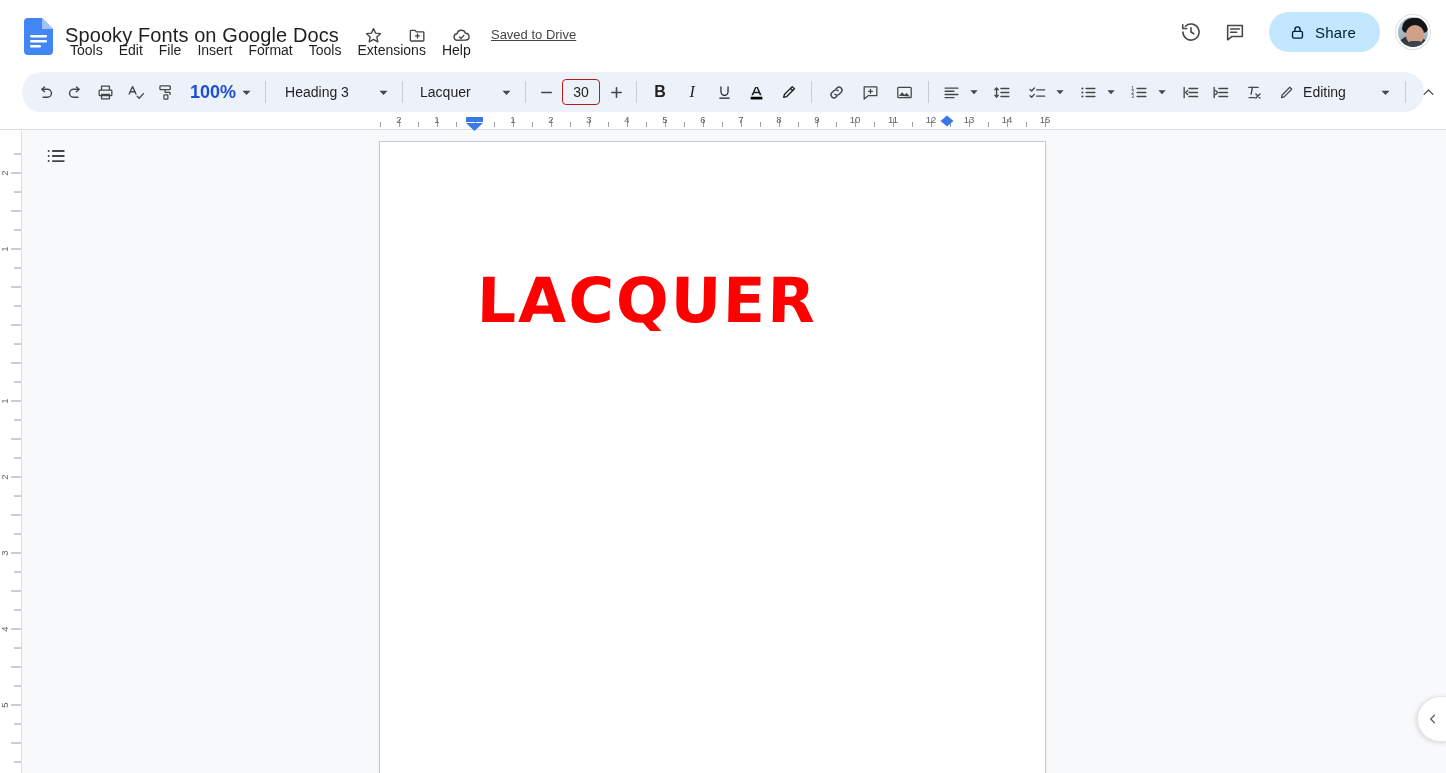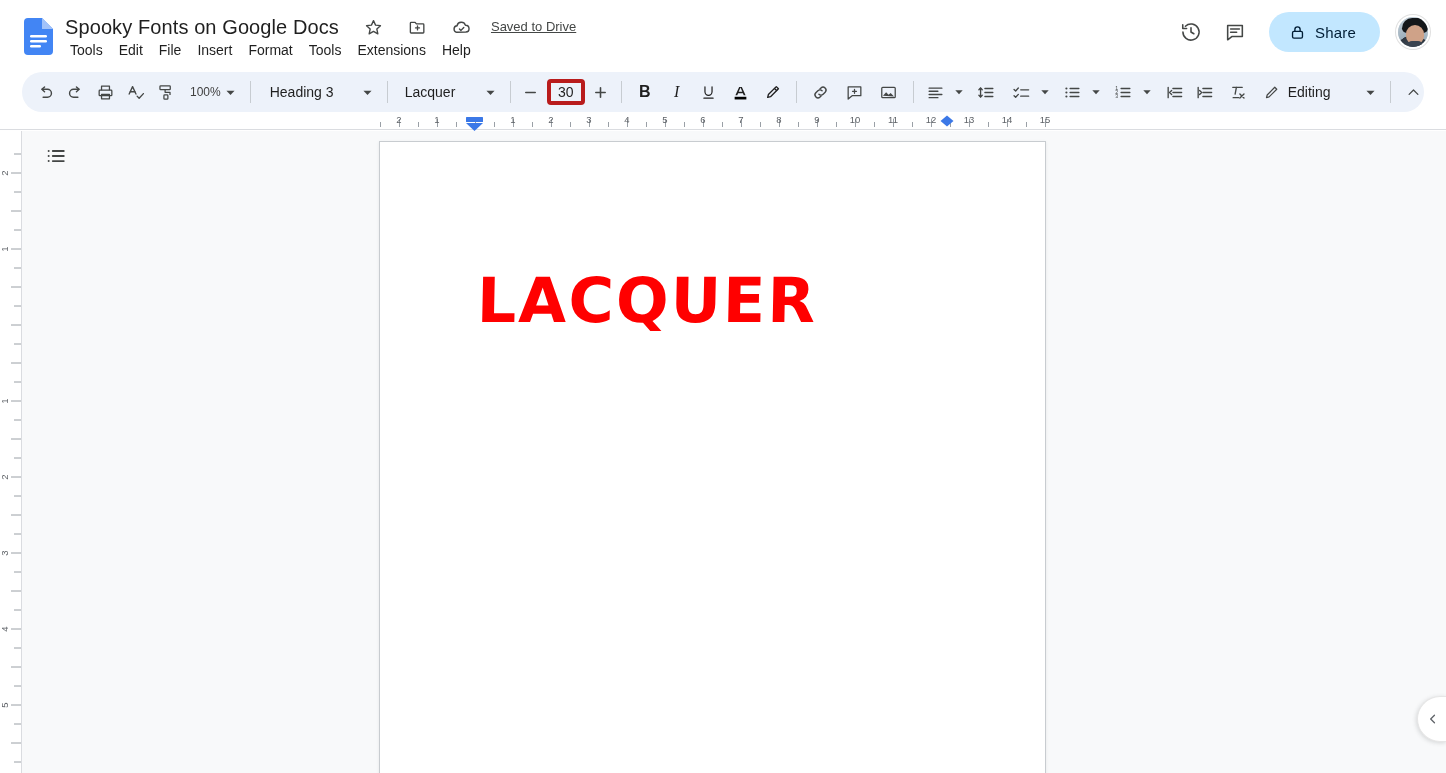--- a/index.html
+++ b/index.html
@@ -22,21 +22,21 @@
   .topbar {
     position: absolute; left: 0; top: 0;
     width: 1446px; height: 66px;
     background: #ffffff;
   }
   .doc-icon {
     position: absolute; left: 24px; top: 18px;
     width: 29px; height: 37px;
   }
   .title-row {
-    position: absolute; left: 62px; top: 12px;
+    position: absolute; left: 62px; top: 20px;
     display: flex; align-items: center; gap: 8px;
   }
   .doc-title {
     font-size: 20px; color: #1f1f1f; line-height: 28px;
     letter-spacing: 0.1px; white-space: nowrap;
     padding: 1px 3px; border-radius: 3px; cursor: text;
   }
   .title-ic {
     width: 24px; height: 24px; margin-left: 12px;
     display: inline-flex; align-items: center; justify-content: center;
@@ -117,41 +117,41 @@
   }
   .tb-sep {
     width: 1px; height: 22px; background: #c7ccd1;
     margin: 0 7px; flex: none;
   }
   .zoom-box {
     display: flex; align-items: center; gap: 2px;
     height: 30px; padding: 0 4px 0 10px; border-radius: 4px; cursor: pointer;
     flex: none;
   }
-  .zoom-val { font-size: 12px; color: #404040; white-space: nowrap; }
+  .zoom-val { font-size: 18px; color: #1d4ed8; white-space: nowrap; font-weight: bold; }
   .style-box {
     display: flex; align-items: center; justify-content: space-between;
     height: 30px; width: 122px; padding: 0 4px 0 12px;
     border-radius: 4px; cursor: pointer; flex: none;
   }
   .style-val { font-size: 14px; color: #1f1f1f; white-space: nowrap; }
   .font-box {
     display: flex; align-items: center; justify-content: space-between;
     height: 30px; width: 108px; padding: 0 4px 0 10px;
     border-radius: 4px; cursor: pointer; flex: none;
   }
   .font-val { font-size: 14px; color: #1f1f1f; white-space: nowrap; }
   .size-group { display: flex; align-items: center; gap: 0px; flex: none; }
   .size-btn {
     width: 26px; height: 28px; display: flex; align-items: center;
     justify-content: center; border-radius: 4px; cursor: pointer; color: #444746;
   }
   .size-field {
     width: 38px; height: 26px;
-    border: 4px solid #b91c1c; border-radius: 4px;
+    border: 1px solid #b91c1c; border-radius: 4px;
     background: transparent; text-align: center;
     font-size: 14px; color: #1f1f1f; font-family: "Liberation Sans", sans-serif;
     cursor: text; padding: 0; margin: 0 3px;
     display: flex; align-items: center; justify-content: center;
   }
   .bold-b { font-size: 16px; font-weight: 700; color: #1f1f1f; }
   .ital-i { font-size: 16px; font-style: italic; color: #1f1f1f; font-family: "Liberation Serif", serif; }
   .tb-dd { width: 16px; display: flex; align-items: center; justify-content: center; }
   .mode-pill {
     display: flex; align-items: center; gap: 8px;

